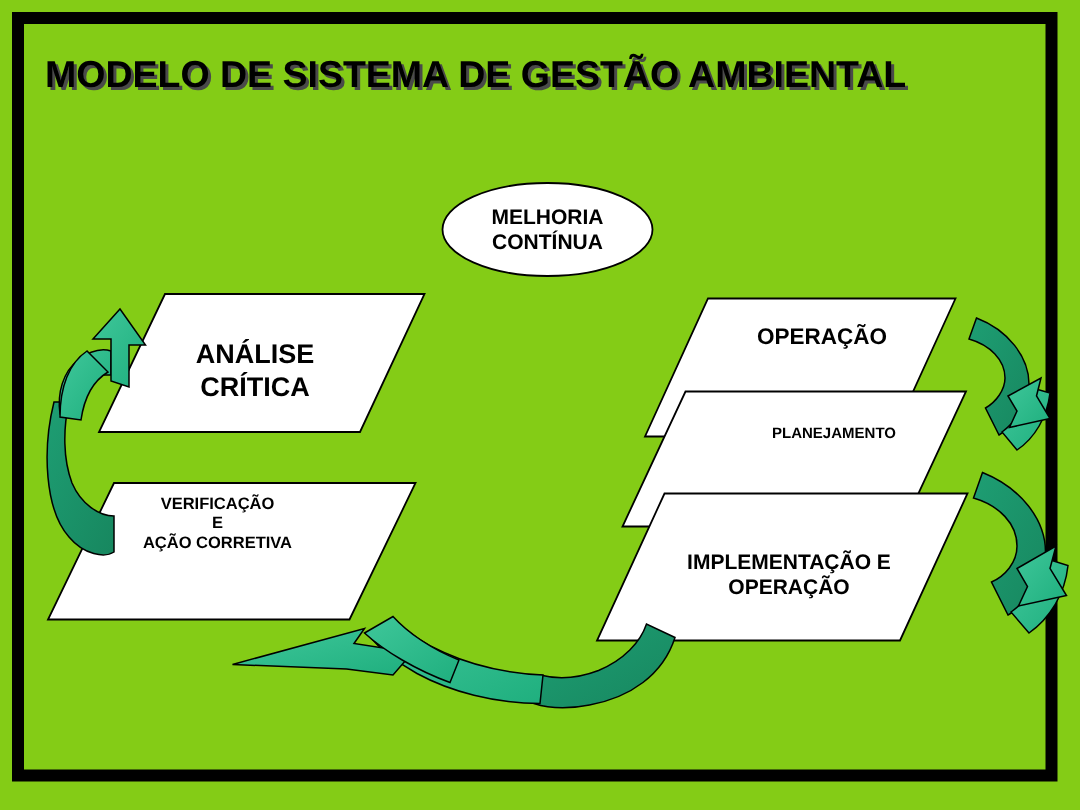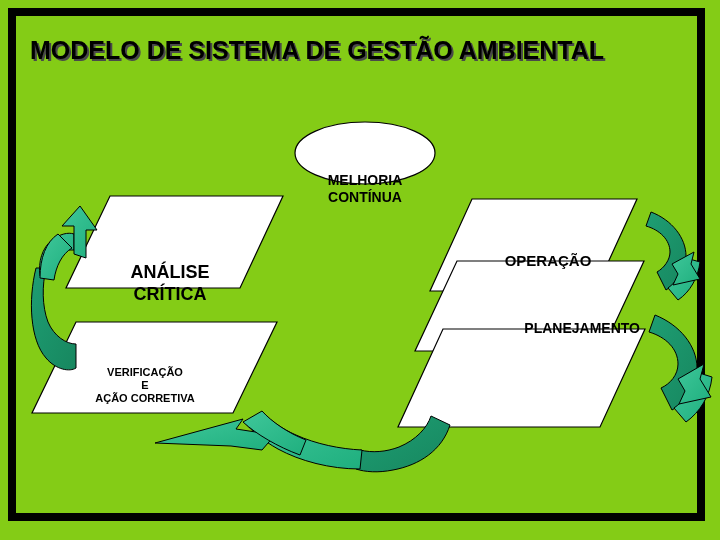--- a/index.html
+++ b/index.html
@@ -49,27 +49,26 @@
     stroke: #000000;
     stroke-width: 1.2;
   }
   .lbl {
     position: absolute;
     color: #000000;
     font-weight: bold;
     text-align: center;
     line-height: 1.2;
     white-space: pre-line;
-    margin-top: 36px;
   }
   #lbl-ellipse   { left: 300px; top: 136px; width: 130px; font-size: 14px; }
   #lbl-analise   { left: 95px;  top: 226px; width: 150px; font-size: 18px; }
   #lbl-verif     { left: 40px;  top: 330px; width: 210px; font-size: 11px; }
   #lbl-politica  { left: 468px; top: 216px; width: 160px; font-size: 15px; }
-  #lbl-planej    { left: 440px; top: 284px; width: 200px; font-size: 14px; text-align: right; }
+  #lbl-planej    { left: 456px; top: 284px; width: 200px; font-size: 10px; }
   #lbl-implem    { left: 420px; top: 366px; width: 212px; font-size: 14px; }
 </style>
 </head>
 <body>
 
 <div id="canvas">
 
   <div id="frame"></div>
 
   <div id="title">MODELO DE SISTEMA DE GESTÃO AMBIENTAL</div>
@@ -141,14 +140,16 @@
 
   <div class="lbl" id="lbl-ellipse">MELHORIA
 CONTÍNUA</div>
   <div class="lbl" id="lbl-analise">ANÁLISE
 CRÍTICA</div>
   <div class="lbl" id="lbl-verif">VERIFICAÇÃO
 E
 AÇÃO CORRETIVA</div>
   <div class="lbl" id="lbl-politica">OPERAÇÃO</div>
   <div class="lbl" id="lbl-planej">PLANEJAMENTO</div>
+  <div class="lbl" id="lbl-implem">IMPLEMENTAÇÃO  E
+OPERAÇÃO</div>
 
 </div>
 
 </body></html>

